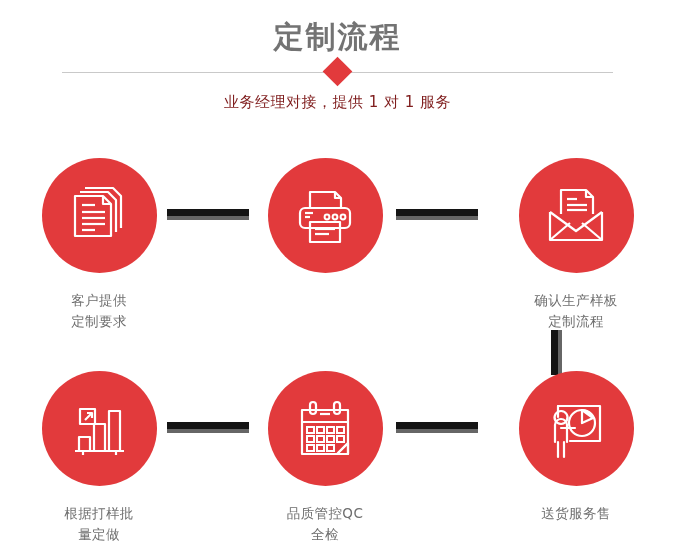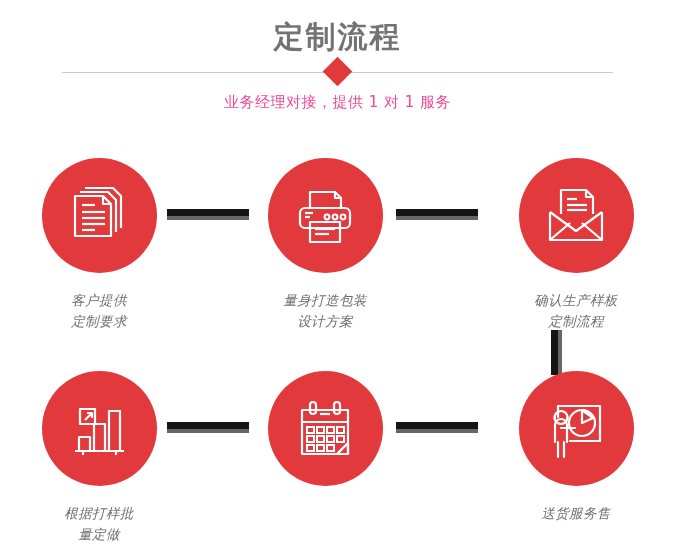--- a/index.html
+++ b/index.html
@@ -52,33 +52,32 @@
     background: #e23a3c;
     transform: rotate(45deg);
   }
   #page-subtitle {
     position: absolute;
     left: 0;
     top: 90px;
     width: 675px;
     text-align: center;
     font-size: 15px;
-    color: #ec4899;
+    color: #7f1d1d;
     line-height: 24px;
     letter-spacing: 0.5px;
   }
 
   
   #steps-area {
     position: absolute;
     left: 0;
     top: 125px;
     width: 675px;
     height: 425px;
-    font-style: italic;
   }
 
   .step-cell {
     position: absolute;
     width: 220px;
     text-align: center;
   }
   .step-cell.col-0 { left: -11px; }
   .step-cell.col-1 { left: 215px; }
   .step-cell.col-2 { left: 466px; }
@@ -230,24 +229,20 @@
           <line x1="12" y1="33" x2="17" y2="33"></line>
           <line x1="22" y1="45" x2="42" y2="45"></line>
           <line x1="22" y1="50" x2="36" y2="50"></line>
         </g>
         <g fill="none" stroke="#ffffff" stroke-width="2">
           <circle cx="34" cy="33" r="2.4"></circle>
           <circle cx="42" cy="33" r="2.4"></circle>
           <circle cx="50" cy="33" r="2.4"></circle>
         </g>
       </svg>
-    </div>
-    <div class="step-label">
-      <span class="label-line">量身打造包装</span>
-      <span class="label-line">设计方案</span>
     </div>
   </div>
 
   <div class="step-cell col-2 row-0">
     <div class="step-circle">
       <svg width="64" height="64" viewBox="0 0 64 64">
         <g fill="none" stroke="#ffffff" stroke-width="2.2" stroke-linejoin="round">
           <path d="M17 30 V6 H42 L49 13 V30"></path>
           <path d="M42 6 V13 H49"></path>
           <path d="M6 28 L32 47 L58 28"></path>
@@ -309,20 +304,24 @@
           <rect x="44" y="30" width="7" height="6"></rect>
           <rect x="14" y="39" width="7" height="6"></rect>
           <rect x="24" y="39" width="7" height="6"></rect>
           <rect x="34" y="39" width="7" height="6"></rect>
           <rect x="44" y="39" width="7" height="6"></rect>
           <rect x="14" y="48" width="7" height="6"></rect>
           <rect x="24" y="48" width="7" height="6"></rect>
           <rect x="34" y="48" width="7" height="6"></rect>
         </g>
       </svg>
+    </div>
+    <div class="step-label">
+      <span class="label-line">品质管控QC</span>
+      <span class="label-line">全检</span>
     </div>
   </div>
 
   <div class="step-cell col-2 row-1">
     <div class="step-circle">
       <svg width="64" height="64" viewBox="0 0 64 64">
         <g fill="none" stroke="#ffffff" stroke-width="2.2" stroke-linejoin="round" stroke-linecap="round">
           <path d="M14 9 H56 V44 H26"></path>
           <path d="M14 9 V20"></path>
           <circle cx="38" cy="26" r="13"></circle>

